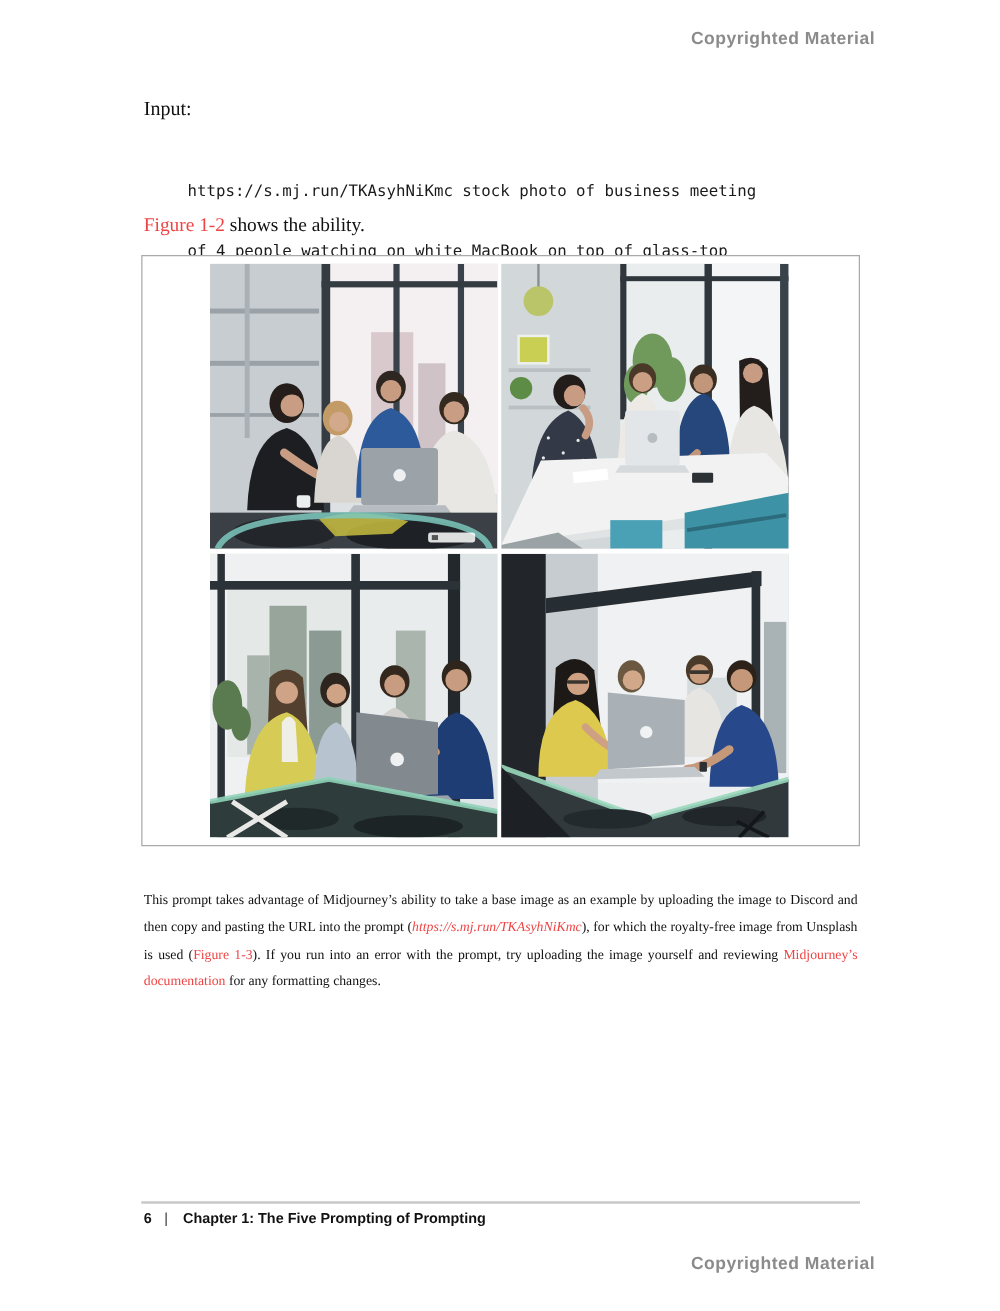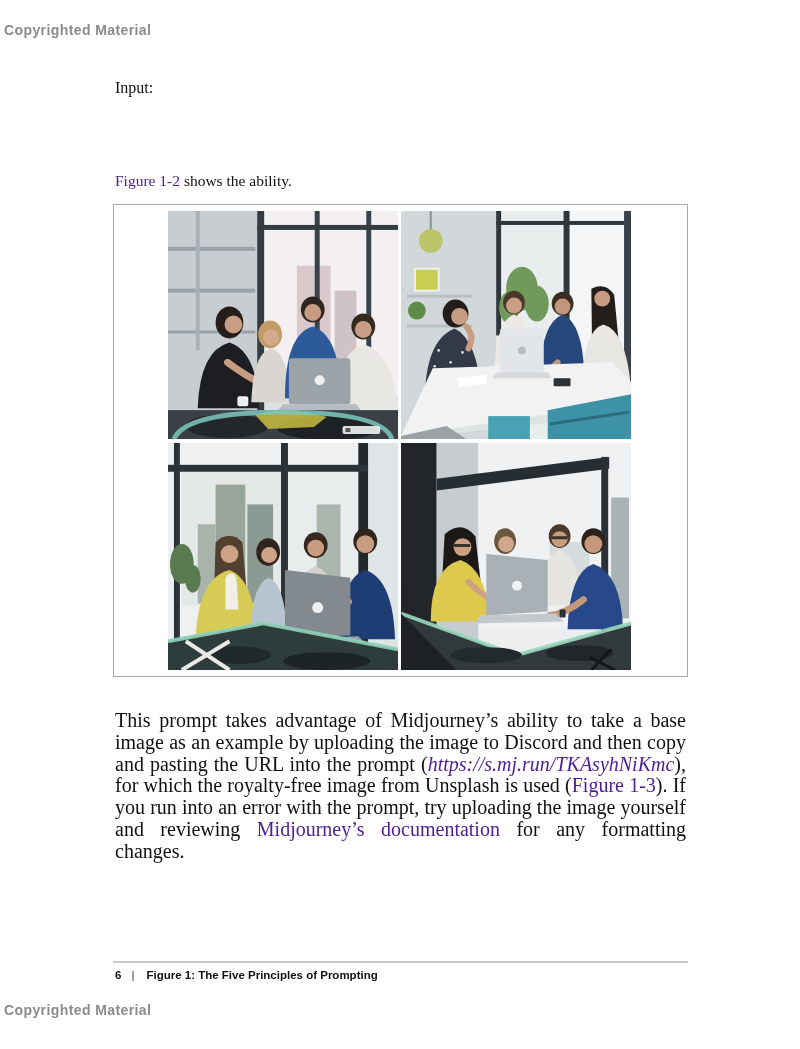--- a/index.html
+++ b/index.html
@@ -1,52 +1,57 @@
 <!DOCTYPE html>
 <html><head>
 <meta charset="utf-8">
 <style>
   html,body{margin:0;padding:0;background:#ffffff;}
   .page{position:relative;width:800px;height:1049px;background:#ffffff;overflow:hidden;
         font-family:"Liberation Serif", serif;color:#111;}
-  .watermark{position:absolute;left:4px;width:683px;text-align:left;
+  .watermark{position:absolute;left:17px;width:683px;text-align:right;
         font-family:"Liberation Sans", sans-serif;font-weight:bold;font-size:14px;
         color:#8b8b8b;letter-spacing:.4px;}
   .watermark.top{top:22px;}
   .watermark.bottom{top:1002px;}
   .input-label{position:absolute;left:115px;top:79px;font-size:16px;text-align:right;}
   .code{position:absolute;left:150px;top:113px;font-family:"DejaVu Sans Mono", monospace;
         font-size:12.6px;line-height:16px;color:#1a1a1a;white-space:pre;}
   .fig-intro{position:absolute;left:115px;top:172px;margin:0;font-size:15.5px;}
-  .link{color:#4c1d95;text-decoration:none;cursor:pointer;}
+  .link{color:#ef4444;text-decoration:none;cursor:pointer;}
   .italic{font-style:italic;}
   .figure-box{position:absolute;left:113px;top:204px;width:573px;height:471px;
         border:1px solid #a9a9a9;background:#fff;}
   .photo-grid{position:absolute;left:54px;top:6px;width:463px;height:459px;
         display:grid;grid-template-columns:1fr 1fr;grid-template-rows:228px 227px;
         column-gap:3px;row-gap:4px;}
   .photo{overflow:hidden;background:#dde1e4;}
   .photo svg{display:block;width:100%;height:100%;}
   .caption{position:absolute;left:115px;top:680px;margin:0;font-style:italic;font-size:14.5px;}
   .body-text{position:absolute;left:115px;top:710px;width:571px;margin:0;
-        font-size:20px;line-height:21.8px;text-align:justify;}
+        font-size:11px;line-height:21.8px;text-align:justify;}
   .footer-rule{position:absolute;left:113px;top:961px;width:575px;height:2px;background:#c9c9c9;}
   .page-footer{position:absolute;left:115px;top:969px;width:575px;
         font-family:"Liberation Sans", sans-serif;font-size:11.5px;font-weight:bold;color:#111;}
   .page-footer .sep{display:inline-block;margin:0 12px 0 10px;font-weight:normal;color:#333;}
 </style>
 </head>
 <body>
 
 <div class="page">
 
   <div class="watermark top">Copyrighted Material</div>
 
   <div class="input-label">Input:</div>
 
+  <div class="code">
+    <div>https://s.mj.run/TKAsyhNiKmc stock photo of business meeting</div>
+    <div>of 4 people watching on white MacBook on top of glass-top</div>
+    <div>table, Panasonic, DC-GH5</div>
+  </div>
 
   <p class="fig-intro"><a class="link">Figure 1-2</a><span> shows the ability.</span></p>
 
   <div class="figure-box">
     <div class="photo-grid">
 
       <div class="photo">
         <svg viewBox="0 0 232 229" preserveAspectRatio="none">
           <rect width="232" height="229" fill="#dde1e4"></rect>
           <rect x="0" y="0" width="92" height="229" fill="#c7cdd1"></rect>
@@ -243,18 +248,18 @@
 
     </div>
   </div>
 
 
   <p class="body-text"><span>This prompt takes advantage of Midjourney’s ability to take a base image as an example by uploading the image to Discord and then copy and pasting the URL into the prompt (</span><span class="link italic">https://s.mj.run/TKAsyhNiKmc</span><span>), for which the royalty-free image from Unsplash is used (</span><span class="link">Figure 1-3</span><span>). If you run into an error with the prompt, try uploading the image yourself and reviewing </span><span class="link">Midjourney’s documentation</span><span> for any formatting changes.</span></p>
 
   <div class="footer-rule"></div>
 
   <div class="page-footer">
-    <span>6</span><span class="sep">|</span><span>Figure 1: The Five Principles of Prompting</span>
+    <span>6</span><span class="sep">|</span><span>Chapter 1: The Five Prompting of Prompting</span>
   </div>
 
   <div class="watermark bottom">Copyrighted Material</div>
 
 </div>
 
 </body></html>

